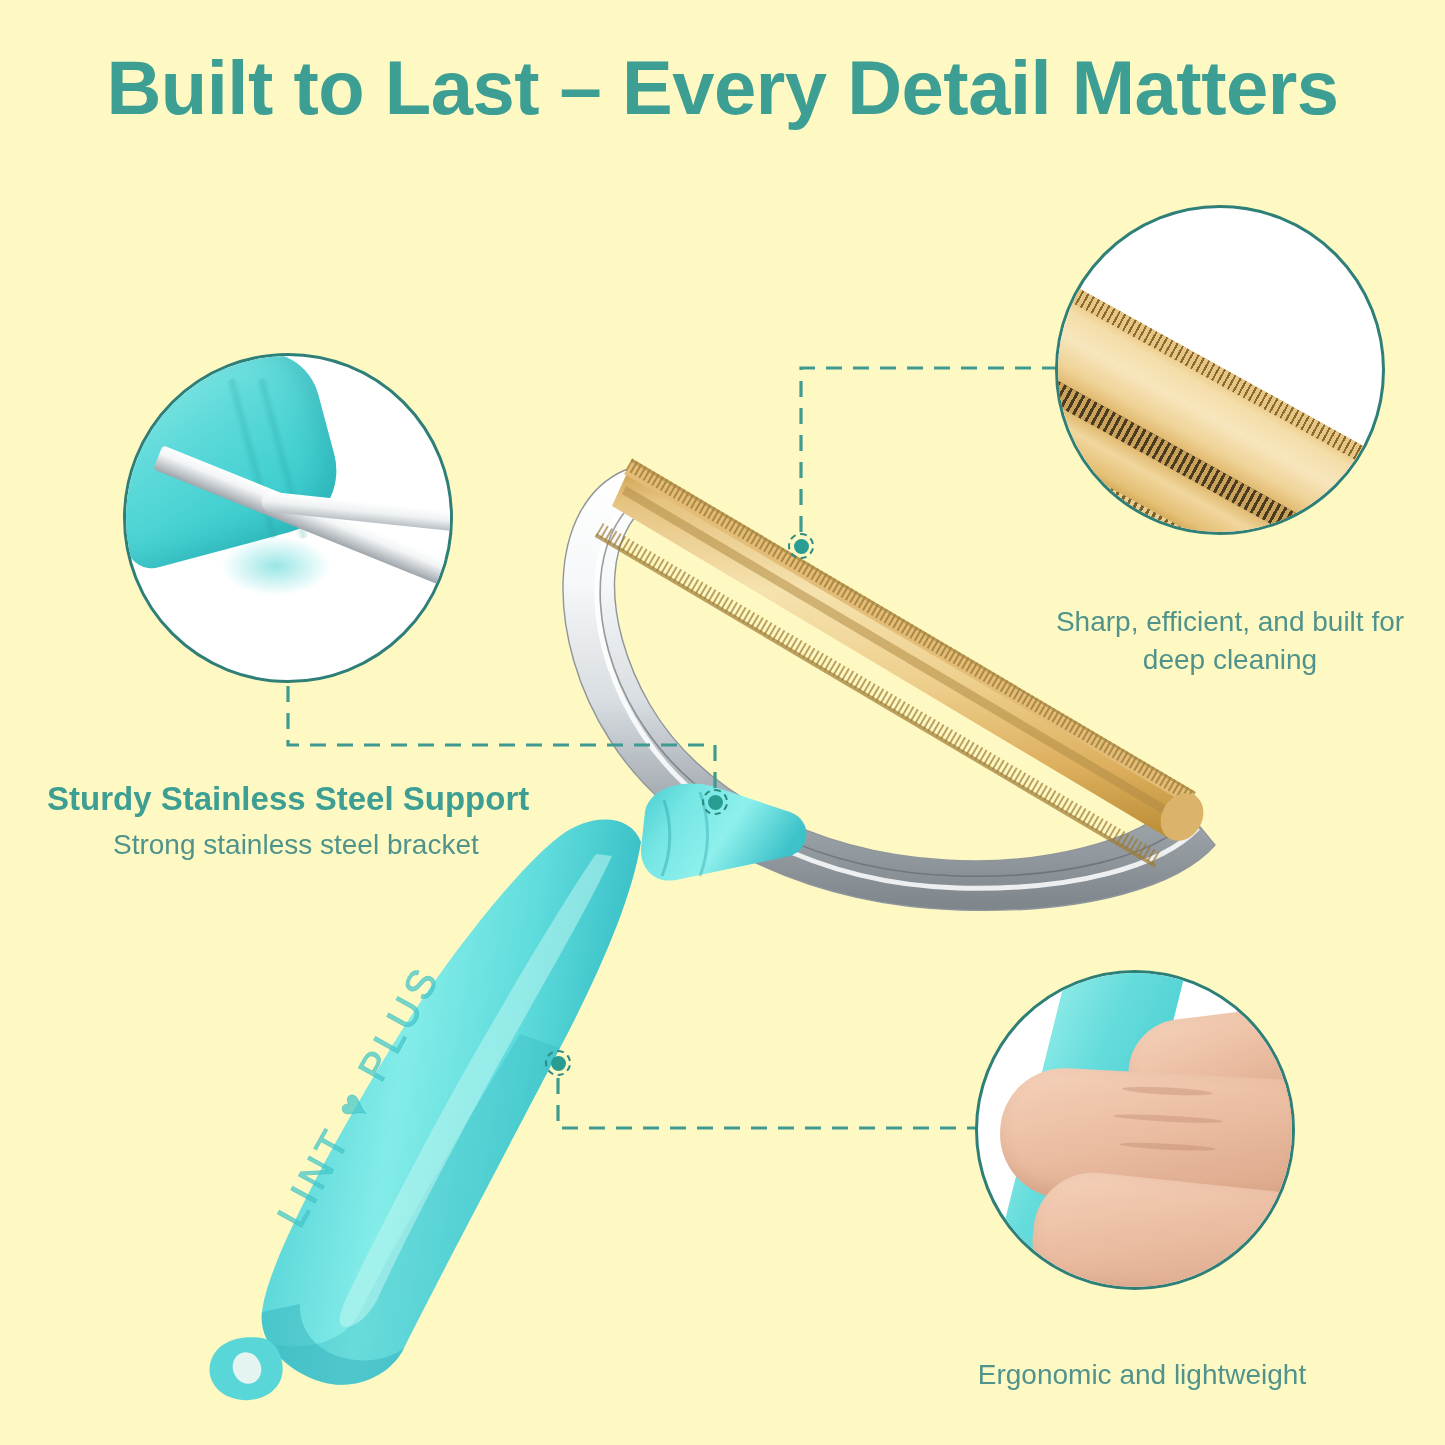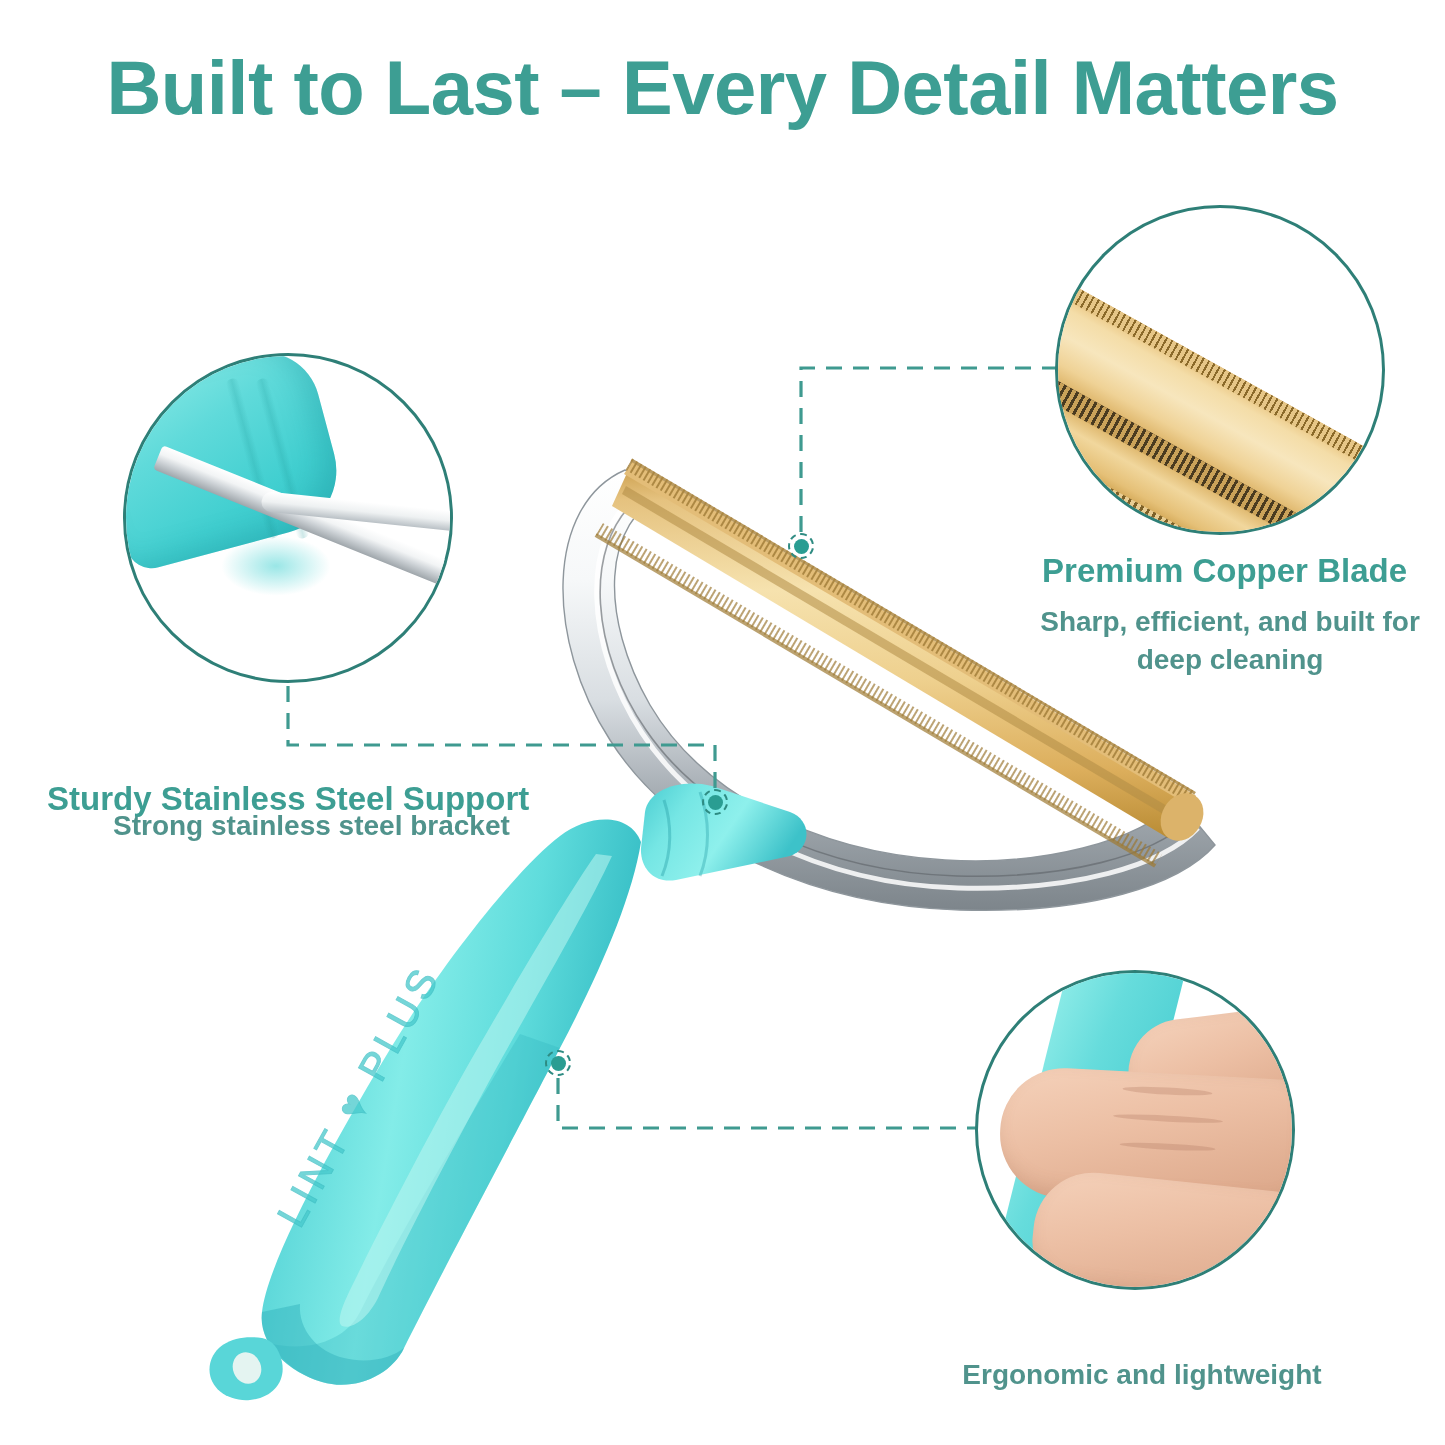--- a/index.html
+++ b/index.html
@@ -4,21 +4,21 @@
 <style>
   html, body {
     margin: 0;
     padding: 0;
     background: #e4f4f1;
   }
   #root {
     position: relative;
     width: 1445px;
     height: 1445px;
-    background: #ffffff;
+    background: #fef9c3;
     overflow: hidden;
     font-family: "Liberation Sans", sans-serif;
   }
 
   
   .title {
     position: absolute;
     top: 48px;
     left: 0;
     width: 1445px;
@@ -38,28 +38,28 @@
     font-family: "Liberation Sans", sans-serif;
     font-weight: bold;
     font-size: 33px;
     color: #3d9e93;
     line-height: 1.2;
     white-space: nowrap;
   }
   .callout-desc {
     position: absolute;
     font-family: "Liberation Sans", sans-serif;
-    font-weight: bold;
+    font-weight: normal;
     font-size: 28px;
     color: #50938c;
     line-height: 1.34;
   }
 
   .co1-title { left: 47px;  top: 779px; }
-  .co1-desc  { left: 113px; top: 807px; width: 420px; }
+  .co1-desc  { left: 113px; top: 826px; width: 420px; }
 
   .co2-title { right: 38px; top: 551px; text-align: right; }
   .co2-desc  { left: 1030px; top: 603px; width: 400px; text-align: center; }
 
   .co3-title { left: 944px; top: 1343px; }
   .co3-desc  { left: 932px; top: 1356px; width: 420px; text-align: center; }
 
   
   .mag {
     position: absolute;
@@ -409,18 +409,17 @@
     <div class="finger f-mid"></div>
   </div>
 
   <div class="marker m-blade"></div>
   <div class="marker m-steel"></div>
   <div class="marker m-handle"></div>
 
   <div class="callout-title co1-title">Sturdy Stainless Steel Support</div>
   <div class="callout-desc co1-desc">Strong stainless steel bracket</div>
 
-  <div class="callout-title co2-title">Premium Copper Blade</div>
   <div class="callout-desc co2-desc">Sharp, efficient, and built for deep cleaning</div>
 
   <div class="callout-desc co3-desc">Ergonomic and lightweight</div>
 
 </div>
 
 </body></html>

